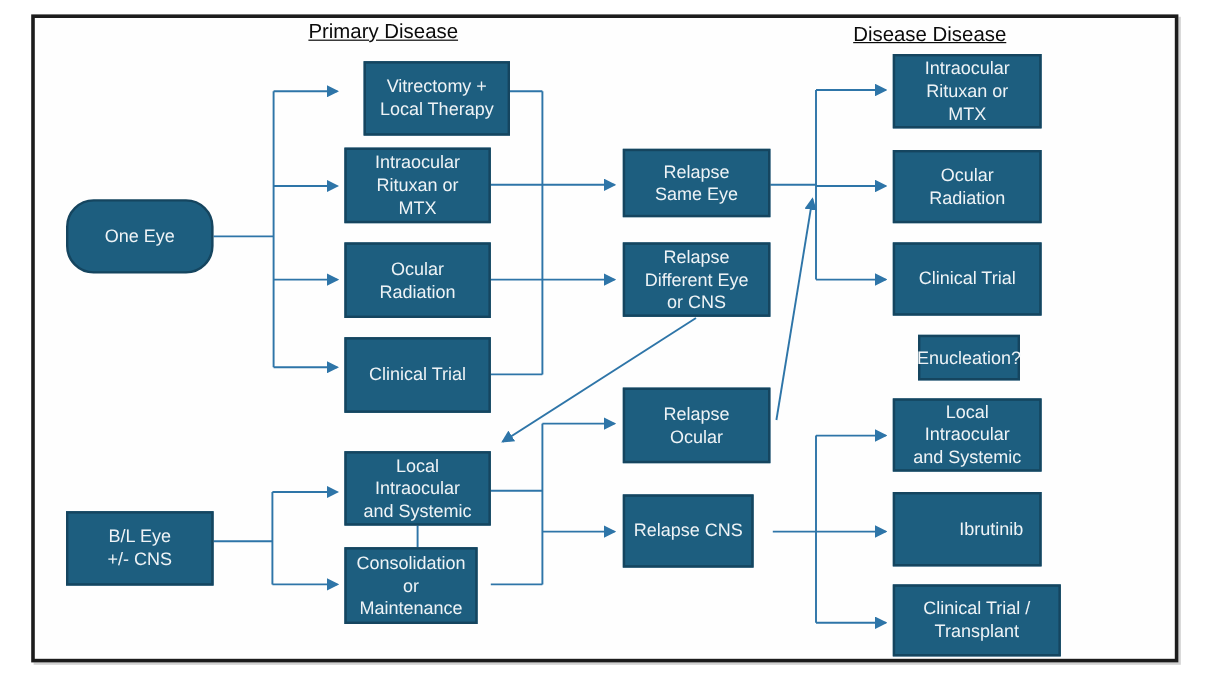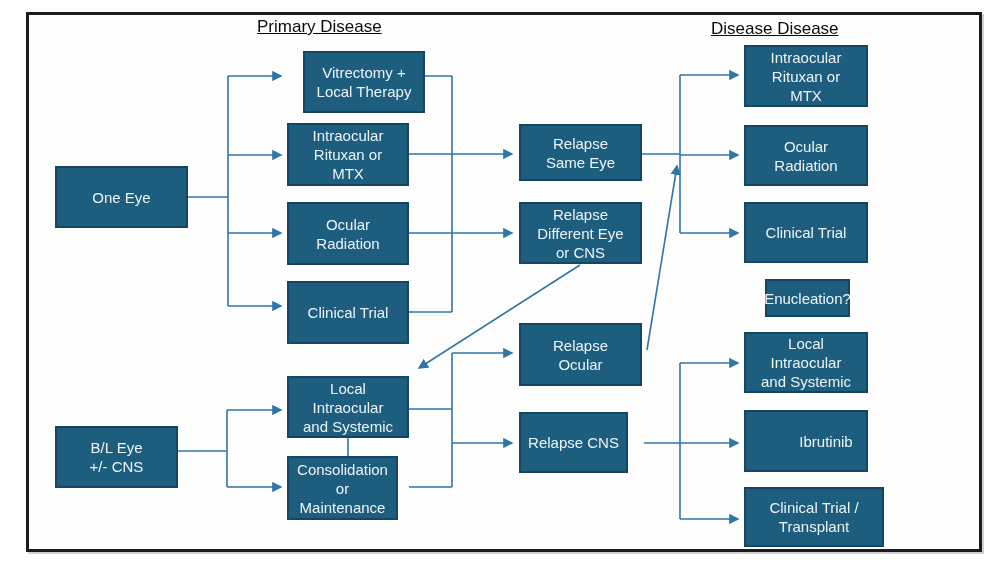--- a/index.html
+++ b/index.html
@@ -132,21 +132,21 @@
 
   <g>
     <path class="edge" d="M644 443 H680"></path>
     <path class="edge" d="M680 363 V519"></path>
     <path class="edge" d="M680 363 H738" marker-end="url(#arrow)"></path>
     <path class="edge" d="M680 443 H738" marker-end="url(#arrow)"></path>
     <path class="edge" d="M680 519 H738" marker-end="url(#arrow)"></path>
   </g>
 </svg>
 
-<div class="node" style="left:55px;top:166px;width:133px;height:62px;">One Eye</div>
+<div class="node" style="left:55px;top:166px;width:123px;height:62px;border-radius:23px;">One Eye</div>
 
 <div class="node" style="left:55px;top:426px;width:123px;height:62px;">B/L Eye
 +/- CNS</div>
 
 <div class="node" style="left:287px;top:51px;width:122px;height:62px;margin-left:16px;">Vitrectomy +
 Local Therapy</div>
 
 <div class="node" style="left:287px;top:123px;width:122px;height:63px;">Intraocular
 Rituxan or
 MTX</div>

